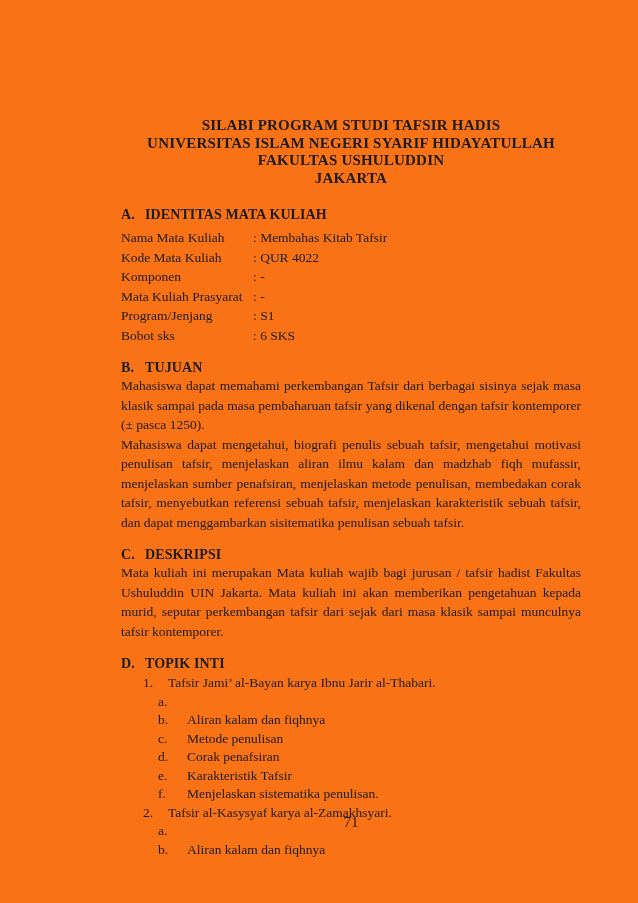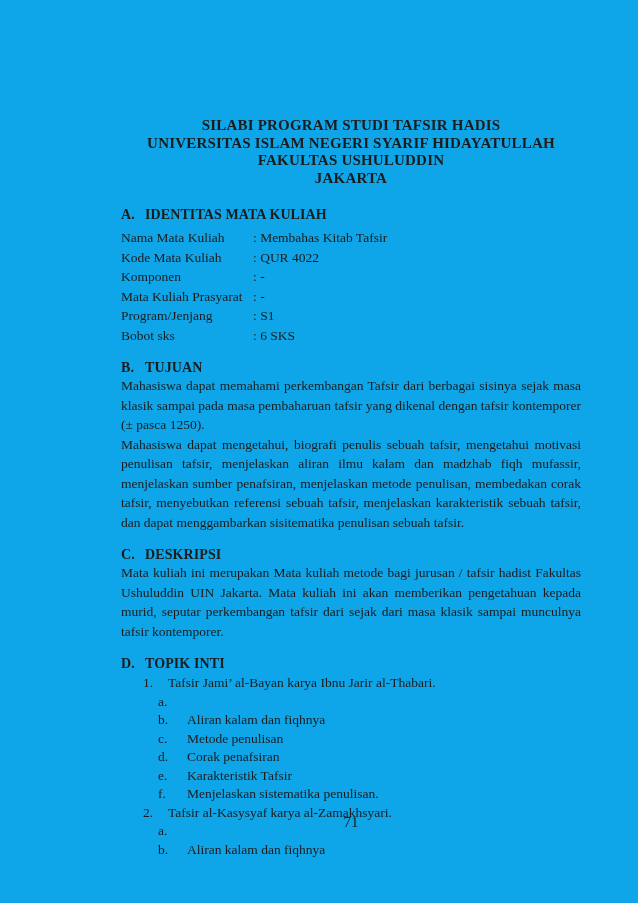--- a/index.html
+++ b/index.html
@@ -1,21 +1,21 @@
 <!DOCTYPE html>
 <html><head>
 <meta charset="utf-8">
 <style>
   * { margin: 0; padding: 0; box-sizing: border-box; }
   html, body { background: #ffffff; }
   .page {
     position: relative;
     width: 638px;
     height: 903px;
-    background: #0ea5e9;
+    background: #f97316;
     margin: 0 auto;
     font-family: "Liberation Serif", "DejaVu Serif", serif;
     color: #1c1c1c;
     overflow: hidden;
   }
   .content {
     position: absolute;
     left: 121px;
     top: 117px;
     width: 460px;
@@ -128,21 +128,21 @@
         <div class="para">Mahasiswa dapat mengetahui, biografi penulis sebuah tafsir, mengetahui motivasi penulisan tafsir, menjelaskan aliran ilmu kalam dan madzhab fiqh mufassir, menjelaskan sumber penafsiran, menjelaskan metode penulisan, membedakan corak tafsir, menyebutkan referensi sebuah tafsir, menjelaskan karakteristik sebuah tafsir, dan dapat menggambarkan sisitematika penulisan sebuah tafsir.</div>
       </div>
     </div>
 
     <div class="section">
       <div class="section-heading">
         <span class="section-letter">C.</span>
         <span>DESKRIPSI</span>
       </div>
       <div class="section-body">
-        <div class="para">Mata kuliah ini merupakan Mata kuliah metode bagi jurusan / tafsir hadist Fakultas Ushuluddin UIN Jakarta. Mata kuliah ini akan memberikan pengetahuan kepada murid, seputar perkembangan tafsir dari sejak dari masa klasik sampai munculnya tafsir kontemporer.</div>
+        <div class="para">Mata kuliah ini merupakan Mata kuliah wajib bagi jurusan / tafsir hadist Fakultas Ushuluddin UIN Jakarta. Mata kuliah ini akan memberikan pengetahuan kepada murid, seputar perkembangan tafsir dari sejak dari masa klasik sampai munculnya tafsir kontemporer.</div>
       </div>
     </div>
 
     <div class="section">
       <div class="section-heading">
         <span class="section-letter">D.</span>
         <span>TOPIK INTI</span>
       </div>
       <div class="topic-list">
 

